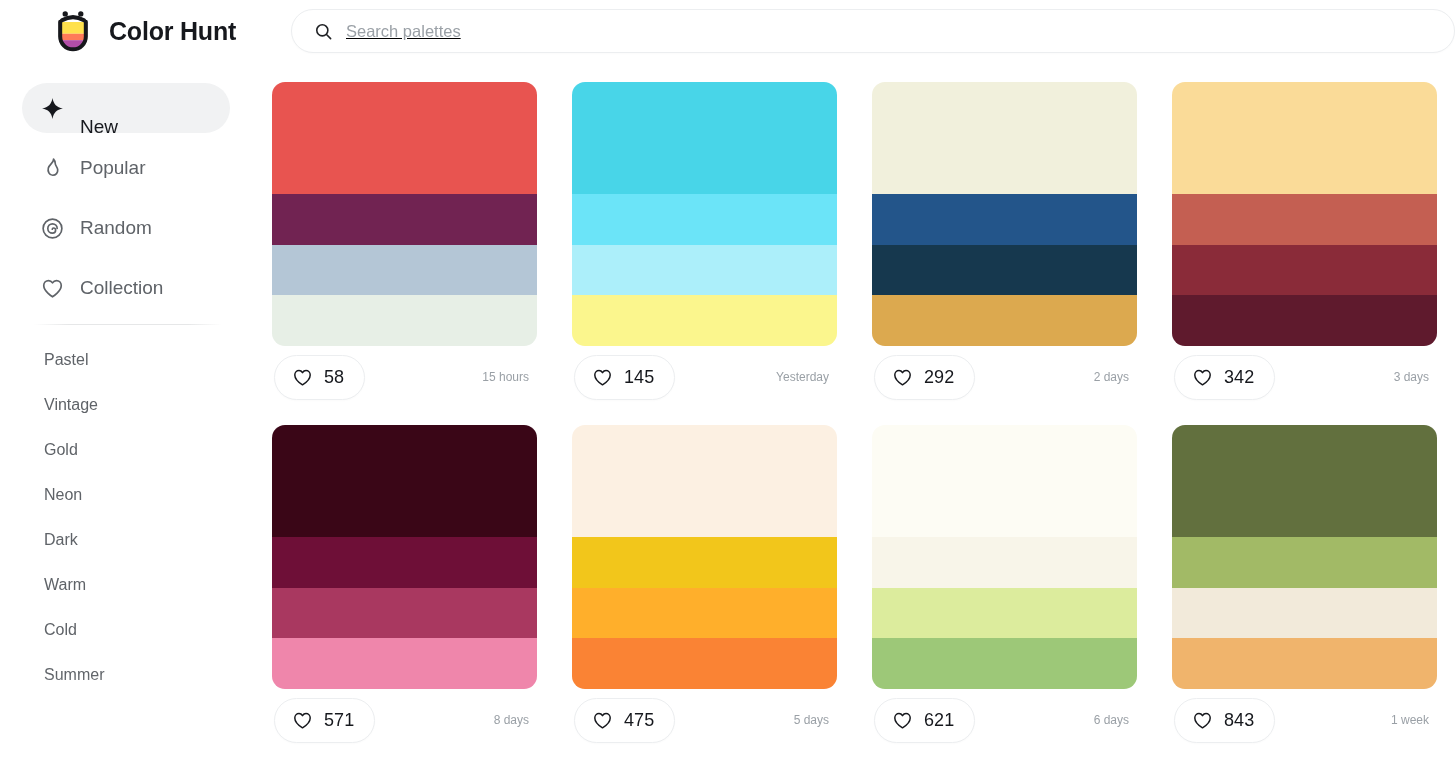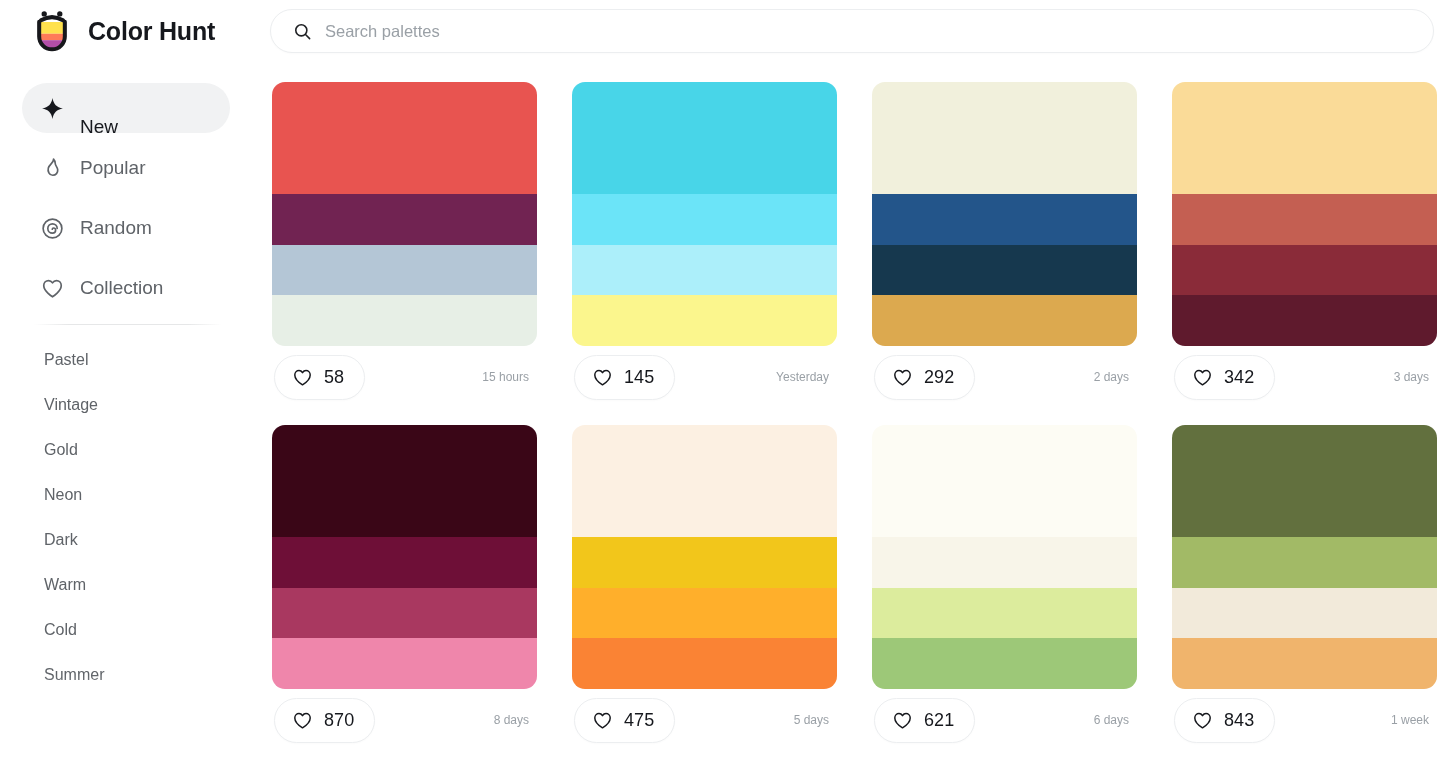--- a/index.html
+++ b/index.html
@@ -16,20 +16,21 @@
   
   .header {
     position: absolute;
     top: 0; left: 0;
     width: 1455px;
     height: 62px;
     display: flex;
     align-items: center;
     background: #ffffff;
     z-index: 20;
+    justify-content: flex-end;
   }
 
   .brand {
     display: flex;
     align-items: center;
     gap: 14px;
     padding-left: 30px;
     width: 252px;
     flex: 0 0 252px;
     cursor: pointer;
@@ -51,20 +52,21 @@
     width: 1164px;
     flex: 0 0 1164px;
     margin-left: 18px;
     background: #ffffff;
     border: 1px solid #eceef0;
     border-radius: 22px;
     display: flex;
     align-items: center;
     padding-left: 22px;
     box-shadow: 0 1px 2px rgba(0,0,0,0.02);
+    text-decoration: underline;
   }
 
   .search-icon { width: 19px; height: 19px; flex: 0 0 19px; display: block; }
 
   .search-input {
     border: 0;
     outline: 0;
     background: transparent;
     font-family: "Liberation Sans", sans-serif;
     font-size: 16.5px;
@@ -361,21 +363,21 @@
         <div class="sw sw-0" style="background: rgb(58, 6, 23);"></div>
         <div class="sw sw-1" style="background: rgb(110, 15, 55);"></div>
         <div class="sw sw-2" style="background: rgb(169, 56, 96);"></div>
         <div class="sw sw-3" style="background: rgb(239, 134, 171);"></div>
       </div>
       <div class="card-meta">
         <div class="like-btn">
           <svg class="heart-ico" viewBox="0 0 24 24" fill="none">
             <path d="M12 20.4 C12 20.4 3.2 14.9 3.2 9.1 C3.2 6.1 5.5 4.1 8 4.1 C9.9 4.1 11.3 5.3 12 6.4 C12.7 5.3 14.1 4.1 16 4.1 C18.5 4.1 20.8 6.1 20.8 9.1 C20.8 14.9 12 20.4 12 20.4 Z" stroke="#16181d" stroke-width="1.7" stroke-linejoin="round"></path>
           </svg>
-          <span class="like-count">870</span>
+          <span class="like-count">571</span>
         </div>
         <span class="time-label">8 days</span>
       </div>
     </div>
 
     <div class="card">
       <div class="swatches">
         <div class="sw sw-0" style="background: rgb(252, 240, 226);"></div>
         <div class="sw sw-1" style="background: rgb(242, 198, 27);"></div>
         <div class="sw sw-2" style="background: rgb(255, 175, 43);"></div>

